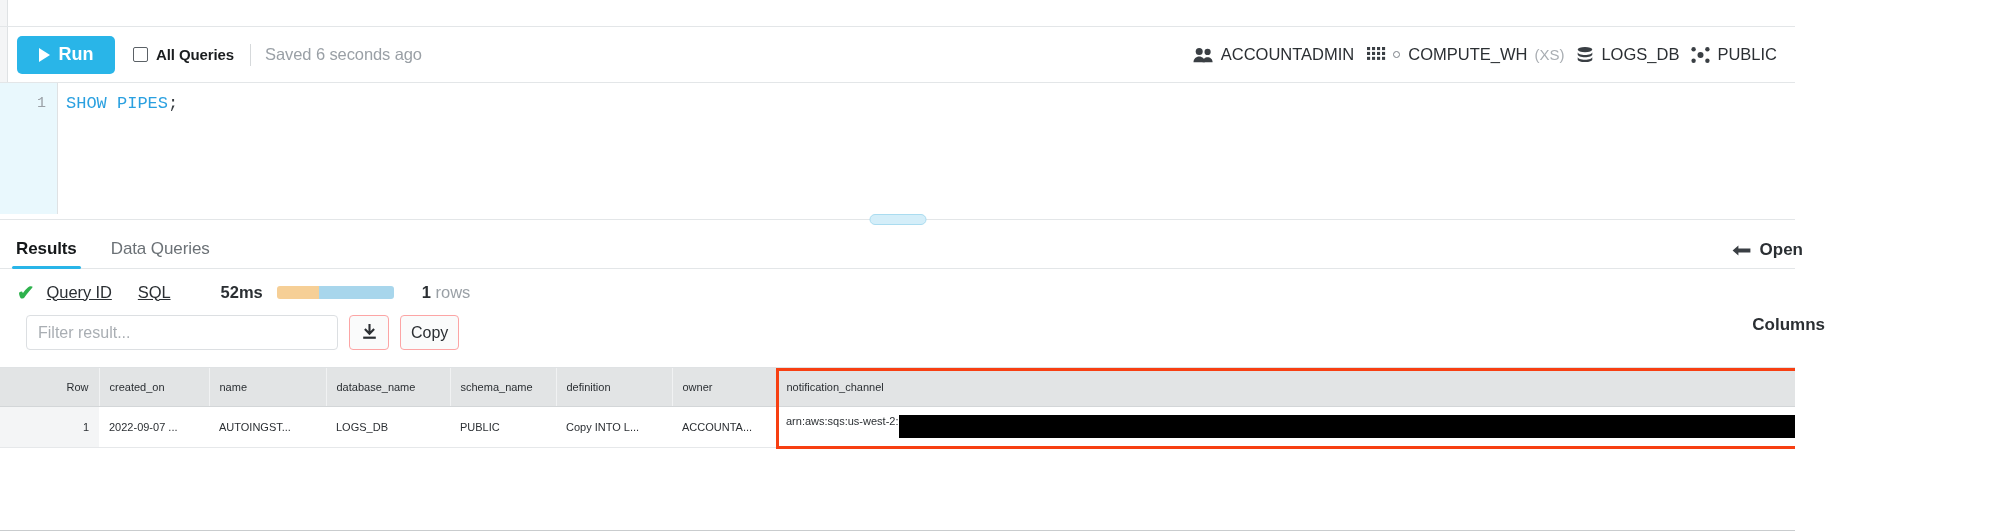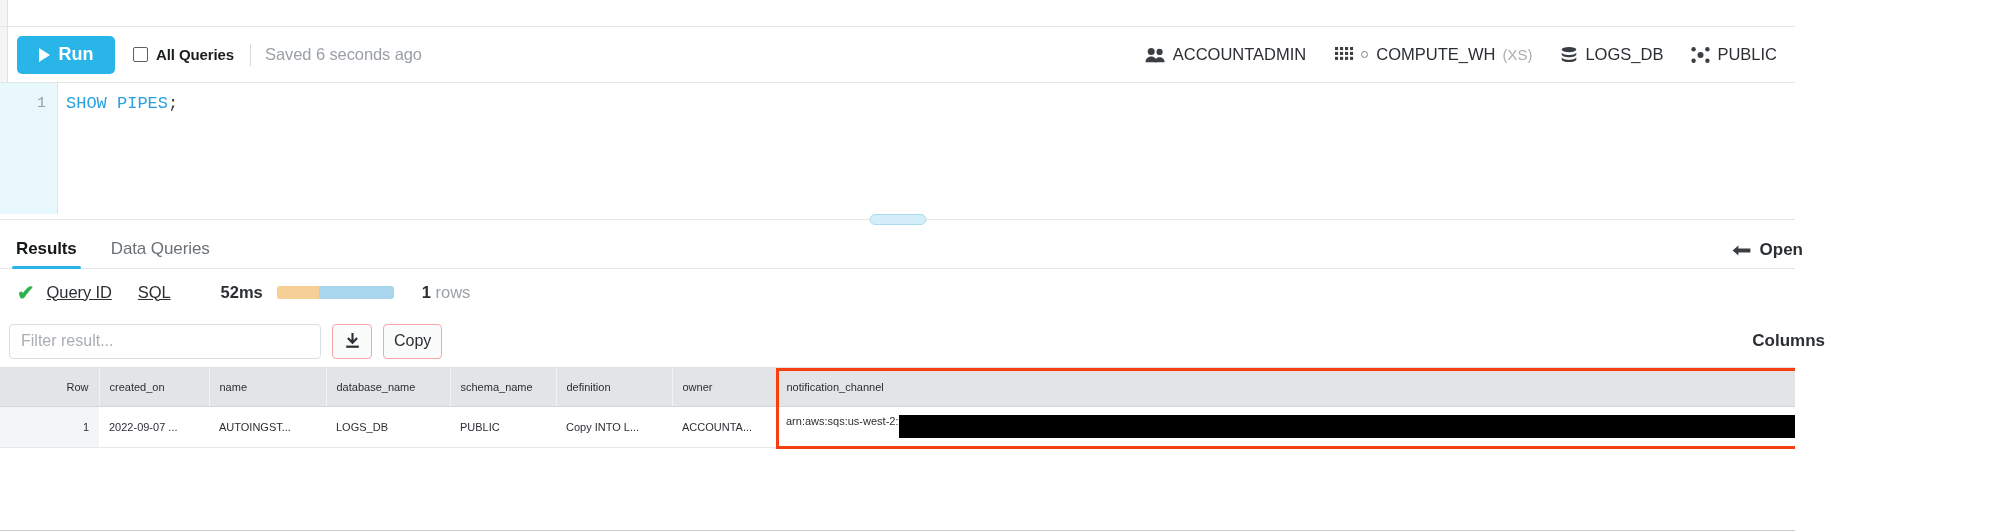--- a/index.html
+++ b/index.html
@@ -103,21 +103,21 @@
   }
   .saved {
     font-size: 16.5px;
     color: #9aa0a6;
     letter-spacing: -0.1px;
   }
   .toolbar-right {
     margin-left: auto;
     display: flex;
     align-items: flex-end;
-    gap: 28px;
+    gap: 12px;
     padding-right: 2px;
   }
   .ctx {
     display: flex;
     align-items: center;
     gap: 7px;
     font-size: 16.5px;
     color: #2b2f33;
     cursor: pointer;
     white-space: nowrap;
@@ -276,22 +276,21 @@
   .perfbar .p1 { width: 36%; background: #f6cf96; }
   .perfbar .p2 { flex: 1; background: #a8d6ec; }
   .rows { font-size: 16.5px; color: #9aa0a6; }
   .rows b { color: #2b2f33; font-weight: bold; }
 
   
   .filter-row {
     height: 52px;
     flex: none;
     display: flex;
-    align-items: center;
-    padding: 0 14px 0 9px;
+    padding: 0 14px 0 26px;
     gap: 11px;
     background: #ffffff;
   }
   .filter-input {
     width: 312px; height: 35px;
     border: 1px solid #dcdfe2;
     border-radius: 4px;
     background: #ffffff;
     font-size: 16px;
     color: #2b2f33;

